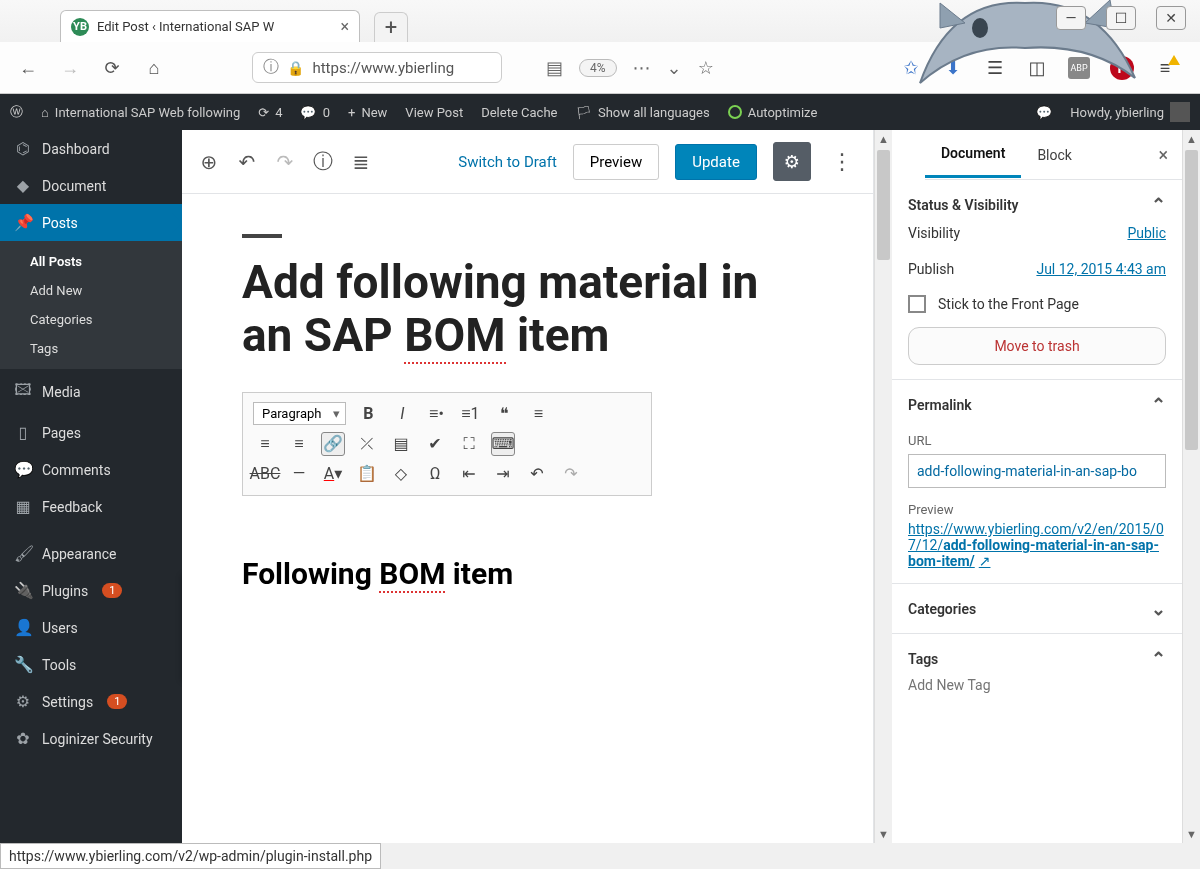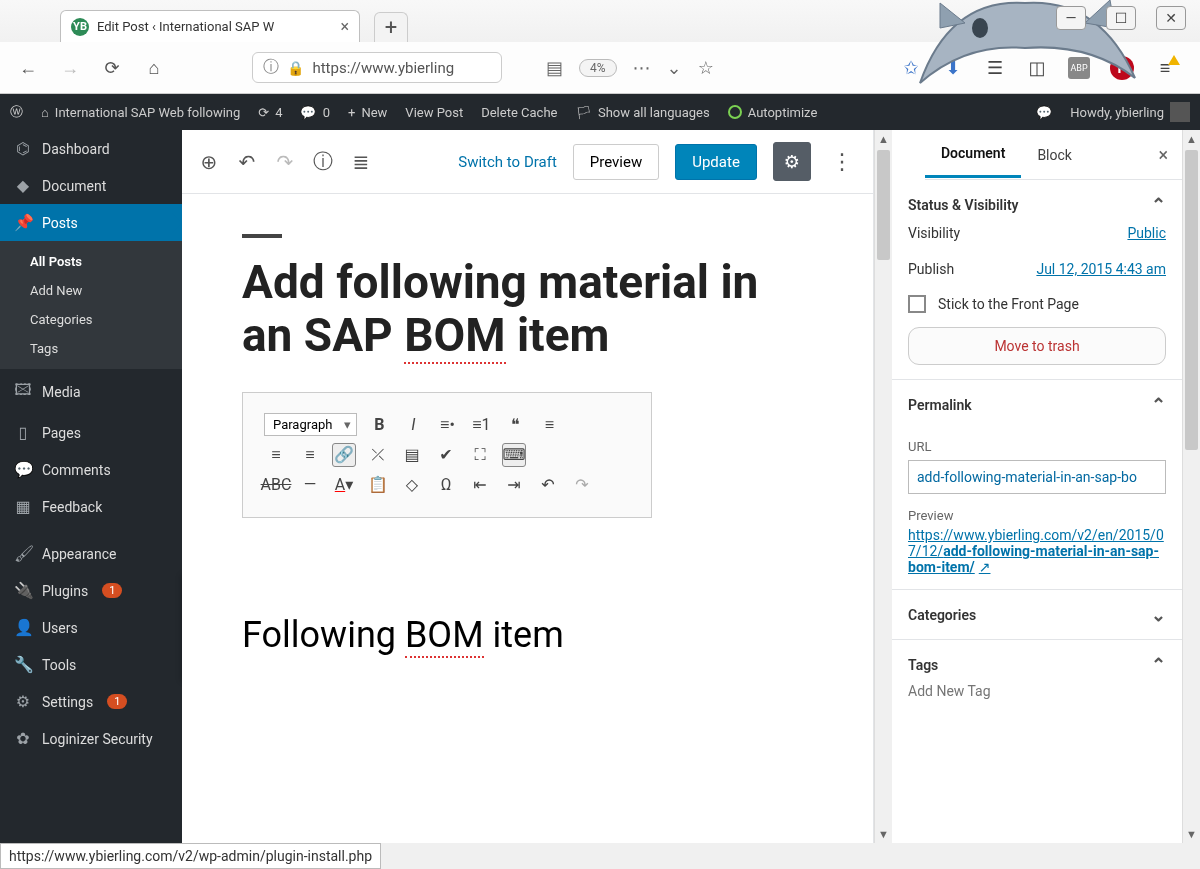--- a/index.html
+++ b/index.html
@@ -70,29 +70,29 @@
   .btn{border:1px solid #ccc;padding:8px 16px;font-size:15px;border-radius:3px;cursor:pointer;background:#fff;}
   .btn.primary{background:#0085ba;border-color:#0073aa;color:#fff;}
   .btn.darkicon{background:#555d66;border-color:#555d66;color:#fff;padding:8px 10px;font-size:18px;}
   .kebab{font-size:22px;color:#555;padding:0 4px;}
 
   .editor-body{flex:1;overflow:auto;padding:40px 60px;}
   .title-dash{width:40px;height:4px;background:#444;margin-bottom:18px;}
   .post-title{font-size:46px;font-weight:700;color:#222;line-height:1.15;margin-bottom:30px;}
   .underline-red{border-bottom:2px dotted #d33;}
 
-  .toolbar-block{border:1px solid #ccc;background:#fafafa;width:410px;padding:17px;font-size:14px;}
+  .toolbar-block{border:1px solid #ccc;background:#fafafa;width:410px;padding:6px;font-size:14px;}
   .tb-row{display:flex;align-items:center;gap:10px;padding:3px 4px;}
   .tb-select{border:1px solid #bbb;padding:3px 24px 3px 8px;background:#fff;font-size:13px;position:relative;}
   .tb-select::after{content:"▾";position:absolute;right:6px;color:#666;}
   .tb-ic{width:24px;height:24px;display:flex;align-items:center;justify-content:center;color:#444;font-size:16px;}
   .tb-ic.boxed{border:1px solid #888;background:#eee;border-radius:3px;}
   .tb-ic.dim{color:#aaa;}
 
-  .h2{font-size:36px;font-weight:400;margin-top:96px;}
+  .h2{font-size:30px;font-weight:700;margin-top:60px;}
 
   .scrollbar-v{width:18px;background:#f0f0f0;border-left:1px solid #ddd;position:relative;}
   .scroll-arrow{height:18px;display:flex;align-items:center;justify-content:center;color:#666;font-size:11px;}
   .scroll-thumb{position:absolute;left:2px;right:2px;top:20px;height:110px;background:#c8c8c8;border-radius:2px;}
 
   
   .panel{width:290px;background:#fff;overflow:auto;font-size:14px;color:#333;}
   .panel-tabs{display:flex;border-bottom:1px solid #e2e4e7;align-items:center;margin-left:33px;}
   .panel-tabs .ptab{padding:14px 16px;cursor:pointer;color:#404040;}
   .panel-tabs .ptab.active{color:#111;font-weight:600;border-bottom:3px solid #0085ba;}
@@ -360,21 +360,21 @@
             <span>Stick to the Front Page</span>
           </div>
         <div class="trash-btn">Move to trash</div>
       </div>
 
       <div class="panel-section">
         <div class="panel-head">
             <span>Permalink</span>
             <span class="caret">⌃</span>
           </div>
-        <div style="margin-top:24px" class="small-label">URL</div>
+        <div style="margin-top:18px" class="small-label">URL</div>
         <input class="perma-input" value="add-following-material-in-an-sap-bo" style="">
         <div style="margin-top:14px" class="small-label">Preview</div>
         <a class="perma-link"><span>https://www.ybierling.com/v2/en/2015/07/12/</span><b>add-following-material-in-an-sap-bom-item/</b><span class="ext-ic">↗</span></a>
       </div>
 
       <div class="panel-section">
         <div class="panel-head">
             <span>Categories</span>
             <span class="caret down">⌃</span>
           </div>

